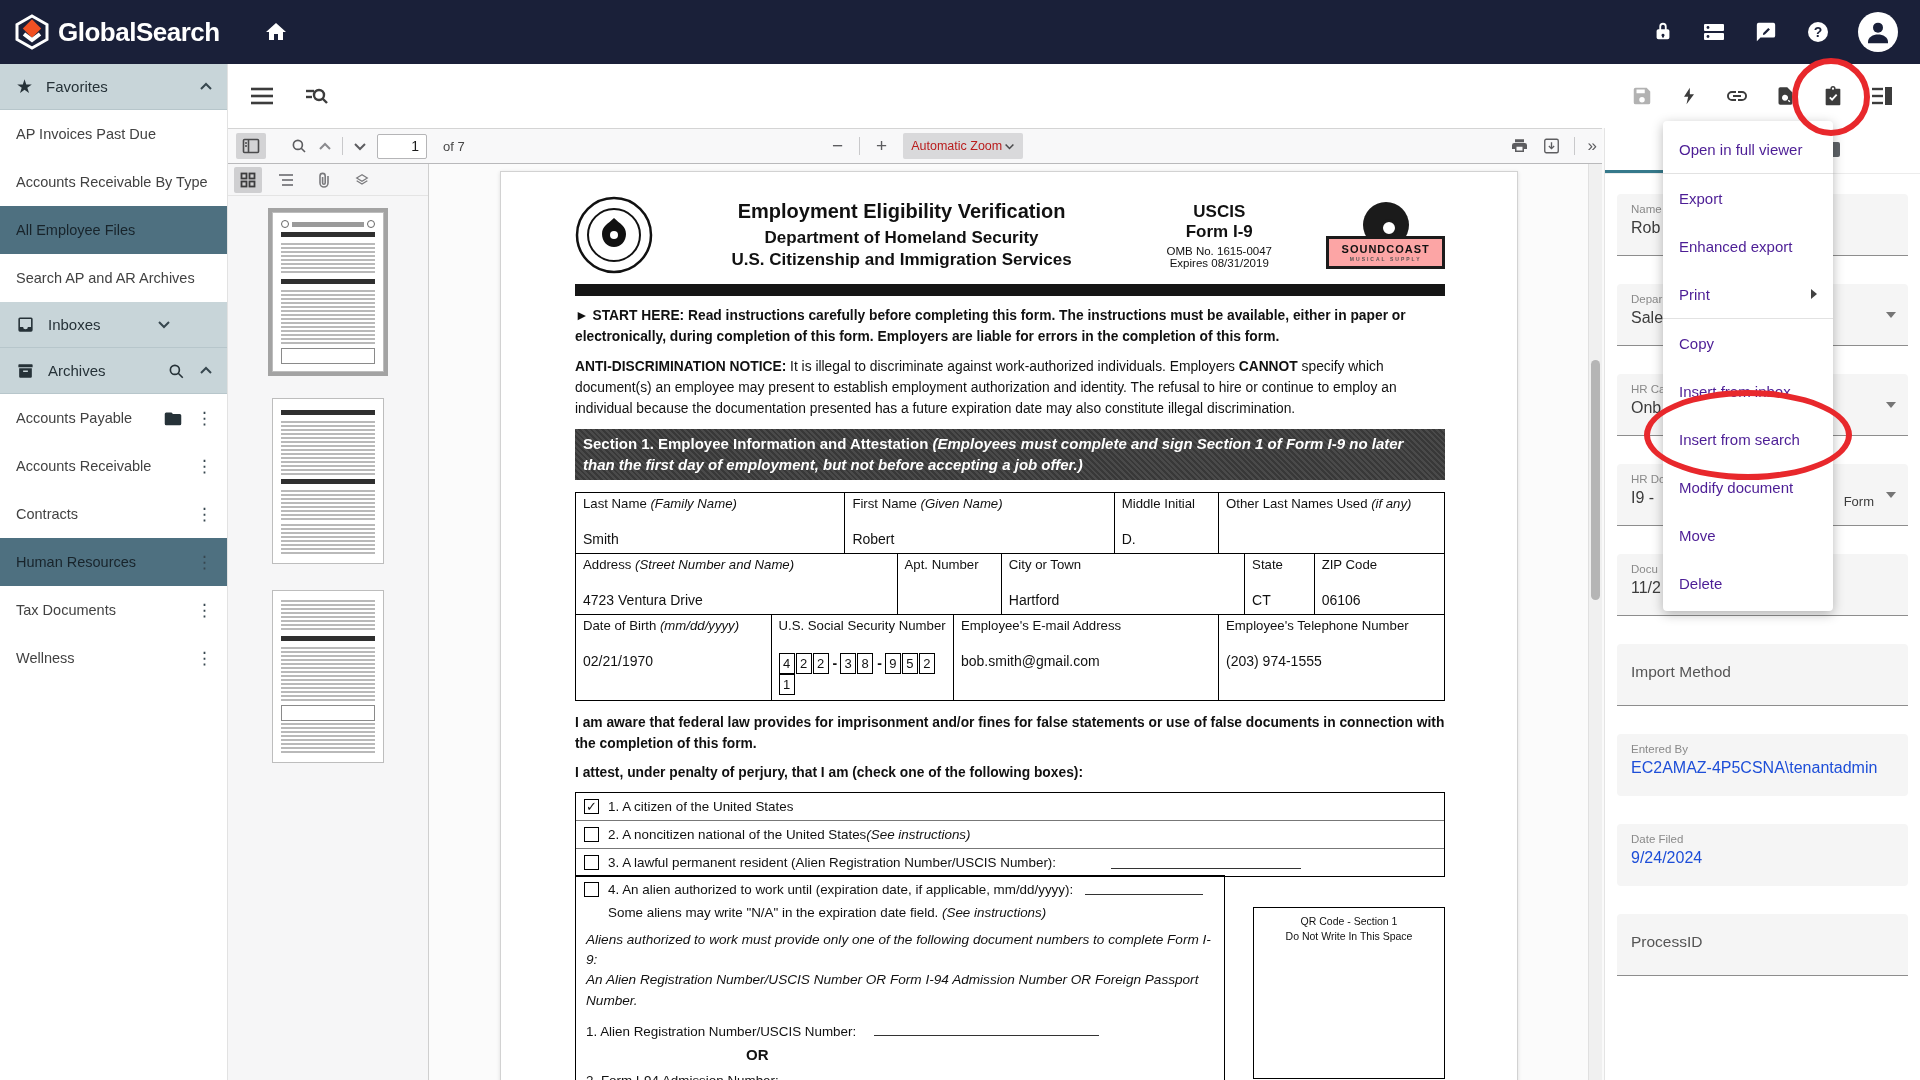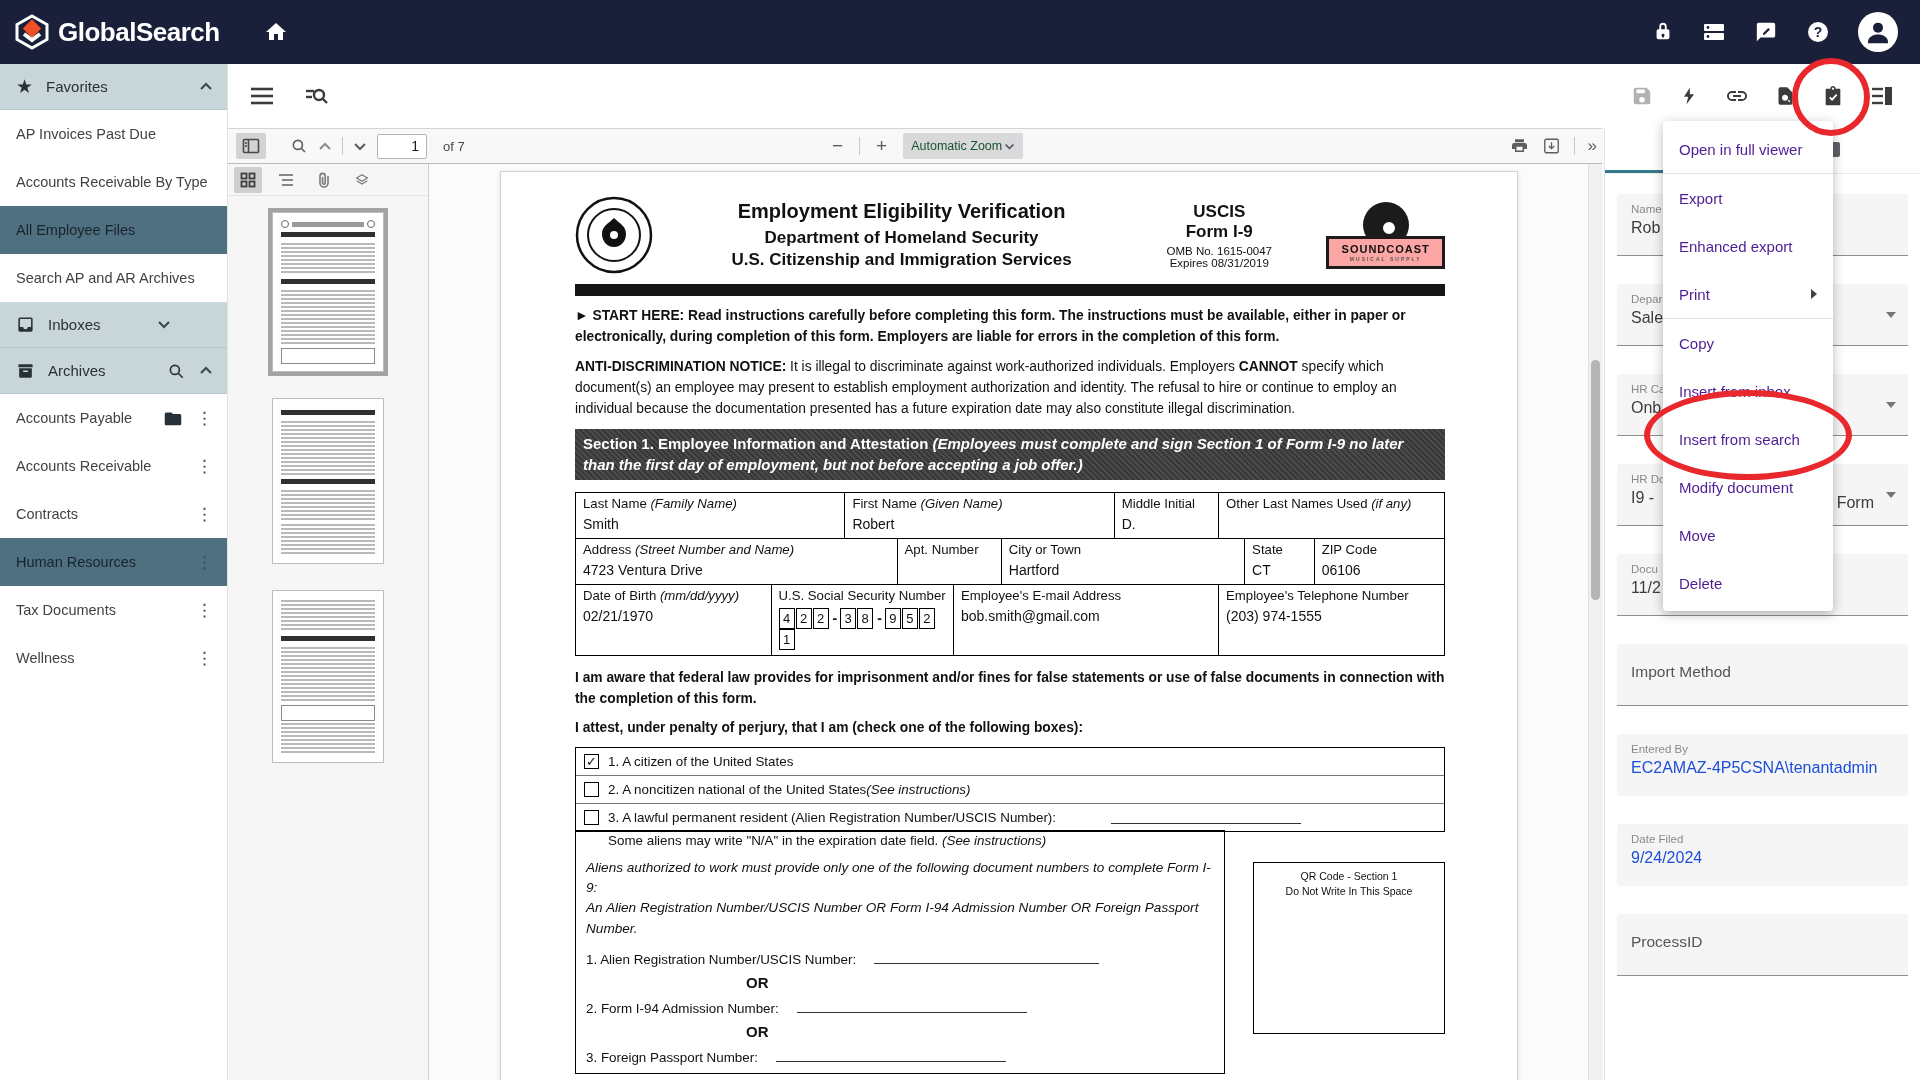--- a/index.html
+++ b/index.html
@@ -34,21 +34,21 @@
   
   .pdf-toolbar{position:absolute;left:228px;top:128px;width:1374px;height:36px;background:#f8f8f9;border-top:1px solid #d4d4d4;border-bottom:1px solid #b9b9bb;z-index:4;}
   .pt-left{position:absolute;left:8px;top:0;height:34px;display:flex;align-items:center;gap:10px;}
   .toggle-btn{width:30px;height:26px;background:#d3d3d5;border-radius:2px;display:flex;align-items:center;justify-content:center;cursor:pointer;}
   .pt-ic{color:#5d5d60;display:flex;align-items:center;cursor:pointer;}
   .vdiv{width:1px;height:18px;background:#c9c9cb;}
   .page-input{width:50px;height:25px;background:#fff;border:1px solid #b5b5b7;border-radius:2px;font-size:14px;text-align:right;padding-right:7px;color:#1a1a1a;}
   .of-label{font-size:13px;color:#474747;margin-left:6px;}
   .pt-center{position:absolute;left:600px;top:0;height:34px;display:flex;align-items:center;gap:12px;}
   .zoom-btn{font-size:19px;color:#5d5d60;cursor:pointer;padding:0 4px;}
-  .zoom-select{width:120px;height:26px;background:#d9d9db;border-radius:2px;display:flex;align-items:center;font-size:12.5px;color:#14532d;padding:0 8px;cursor:pointer;}
+  .zoom-select{width:120px;height:26px;background:#d9d9db;border-radius:2px;display:flex;align-items:center;font-size:12.5px;color:#b91c1c;padding:0 8px;cursor:pointer;}
   .zoom-select .zcaret{margin-left:auto;}
   .pt-right{position:absolute;right:6px;top:0;height:34px;display:flex;align-items:center;gap:13px;color:#5d5d60;}
 
   
   .thumb-panel{position:absolute;left:228px;top:164px;bottom:0;width:201px;background:#f6f6f7;border-right:1px solid #cfcfcf;z-index:3;}
   .thumb-tools{height:32px;display:flex;align-items:center;gap:10px;padding-left:6px;border-bottom:1px solid #e4e4e4;color:#7a7a7d;}
   .ttool{width:28px;height:26px;display:flex;align-items:center;justify-content:center;border-radius:2px;cursor:pointer;}
   .ttool.active{background:#cfcfd1;color:#3c3c3e;}
   .thumb{width:112px;background:#fff;border:1px solid #bdbdbd;margin:0 auto 26px;cursor:pointer;padding:7px 8px;}
   .thumb.first{margin-top:16px;outline:4px solid #a3a3a3;}
@@ -85,21 +85,21 @@
   .stamp-sub{font-size:5px;letter-spacing:2px;color:#555;margin-top:1px;}
   .black-rule{height:12px;background:#151515;margin-top:10px;}
   .para{font-size:13.8px;line-height:1.5;margin-top:10px;}
   .b{font-weight:700;}
   .i{font-style:italic;}
   .sec-bar{margin-top:10px;background:repeating-linear-gradient(45deg,#4a4a4a 0 2px,#383838 2px 4px);color:#fff;padding:5px 8px;font-size:15px;line-height:1.35;}
   .ftable{width:100%;border-collapse:collapse;margin-top:-1.5px;}
   .ftable.firstt{margin-top:12px;}
   .ftable td{border:1.5px solid #000;padding:3px 7px 5px;vertical-align:top;}
   .flabel{font-size:13.2px;line-height:1.25;}
-  .fval{font-size:14px;margin-top:4px;min-height:17px;}
+  .fval{font-size:14px;margin-top:19px;min-height:17px;}
   .dbox{display:inline-block;width:16px;height:21px;border:1.5px solid #000;text-align:center;font-size:13px;line-height:19px;margin-right:1px;}
   .dash{display:inline-block;margin:0 3px;font-weight:700;}
   .cbox-wrap{border:1.8px solid #000;margin-top:8px;}
   .cbrow{padding:6px 8px;font-size:13.4px;display:flex;align-items:center;}
   .cbrow + .cbrow{border-top:1px solid #777;}
   .cb{width:15px;height:15px;border:1.5px solid #000;display:inline-flex;align-items:center;justify-content:center;font-size:13px;margin-right:9px;flex:none;}
   .uline{display:inline-block;border-bottom:1.5px solid #333;height:13px;}
   .lowzone{position:relative;margin-top:-1.8px;}
   .alienbox{width:650px;border:1.8px solid #000;padding:0 0 8px;}
   .alienbox .cbrow{align-items:flex-start;}
@@ -116,21 +116,21 @@
   .tab-folder{position:absolute;left:212px;top:10px;color:#5f6368;}
   .fieldbox{margin:0 12px 28px;height:62px;background:#f5f5f5;border-radius:4px 4px 0 0;padding:9px 14px 0;position:relative;}
   .fieldbox.first{margin-top:20px;}
   .fieldbox.editable{border-bottom:1px solid #8d8d8d;}
   .fieldbox.disabled{border-radius:4px;}
   .flab{font-size:11.5px;color:#8a8a8a;}
   .fvalue{font-size:16px;color:#3c3c3c;margin-top:4px;white-space:nowrap;}
   .fvalue.gray{color:#1d4ed8;}
   .fvalue.center{margin-top:10px;font-size:15.5px;color:#555;}
   .fcaret{position:absolute;right:12px;top:28px;width:0;height:0;border-left:5px solid transparent;border-right:5px solid transparent;border-top:6px solid #757575;}
-  .val-right{position:absolute;right:34px;top:30px;font-size:16px;color:#3c3c3c;}
+  .val-right{position:absolute;right:34px;top:30px;font-size:13px;color:#3c3c3c;}
 
   
   .action-menu{position:absolute;left:1663px;top:121px;width:170px;background:#fff;border-radius:4px;box-shadow:0 3px 12px rgba(0,0,0,.28);padding:4px 0;z-index:50;}
   .menu-item{height:48px;line-height:48px;padding:0 16px;font-size:15px;color:#4c1d95;white-space:nowrap;cursor:pointer;display:flex;align-items:center;}
   .menu-item span{line-height:normal;}
   .menu-div{border-top:1px solid #e2e2e2;margin:0;}
   .submenu-arrow{margin-left:auto;width:0;height:0;border-top:5px solid transparent;border-bottom:5px solid transparent;border-left:6px solid #424242;}
 
   
   .red-circle{position:absolute;border:6px solid #e8282c;border-radius:50%;z-index:60;pointer-events:none;}
@@ -596,20 +596,25 @@
           </div>
         <div class="cbrow">
             <span class="cb"></span>
             <span>3. A lawful permanent resident    (Alien Registration Number/USCIS Number):</span>
             <span class="uline" style="width:190px;margin-left:55px;"></span>
           </div>
       </div>
 
       <div class="lowzone">
         <div class="alienbox">
+          <div class="cbrow" style="border-top:none;">
+              <span class="cb"></span>
+              <span>4. An alien authorized to work    until (expiration date, if applicable, mm/dd/yyyy):</span>
+              <span class="uline" style="width:118px;margin-left:12px;"></span>
+            </div>
           <div class="subnote"><span>Some aliens may write "N/A" in the expiration date field. </span><span class="i">(See instructions)</span></div>
           <div class="alien-italic">
               <div>Aliens authorized to work must provide only one of the following document numbers to complete Form I-9:</div>
               <div>An Alien Registration Number/USCIS Number OR Form I-94 Admission Number OR Foreign Passport Number.</div>
             </div>
           <div class="docline"><span class="b">​</span><span>1. Alien Registration Number/USCIS Number:</span><span class="uline" style="width:225px;margin-left:18px;"></span></div>
           <div class="orline">OR</div>
           <div class="docline"><span>2. Form I-94 Admission Number:</span><span class="uline" style="width:230px;margin-left:18px;"></span></div>
           <div class="orline">OR</div>
           <div class="docline"><span>3. Foreign Passport Number:</span><span class="uline" style="width:230px;margin-left:18px;"></span></div>

